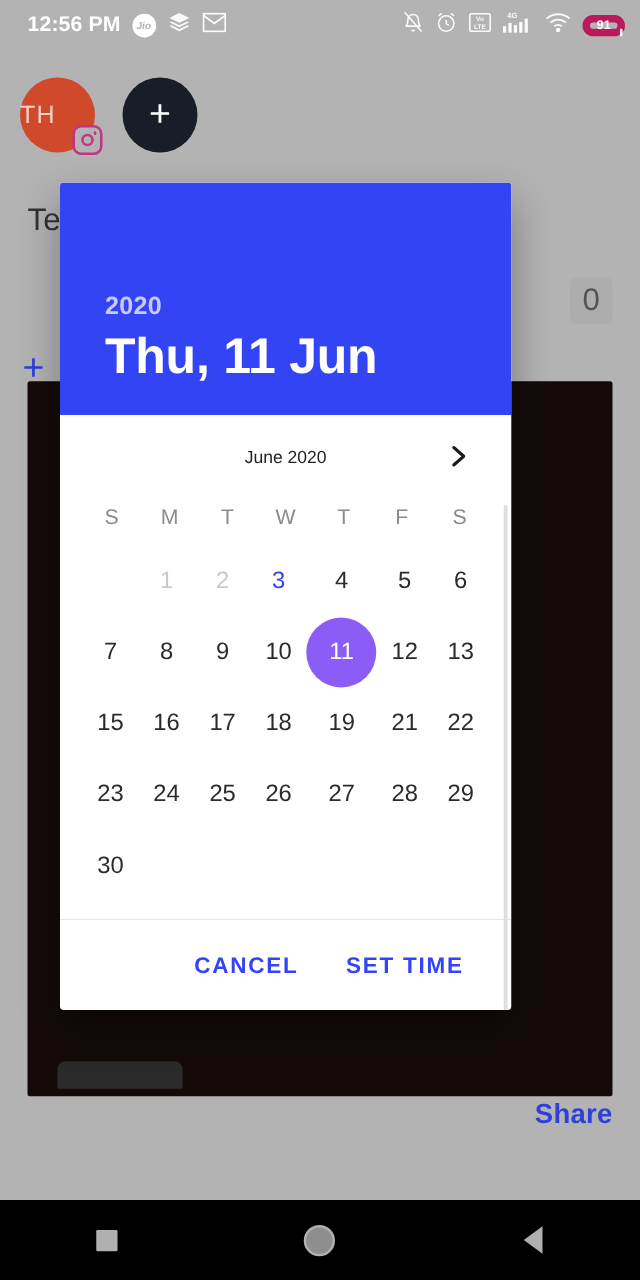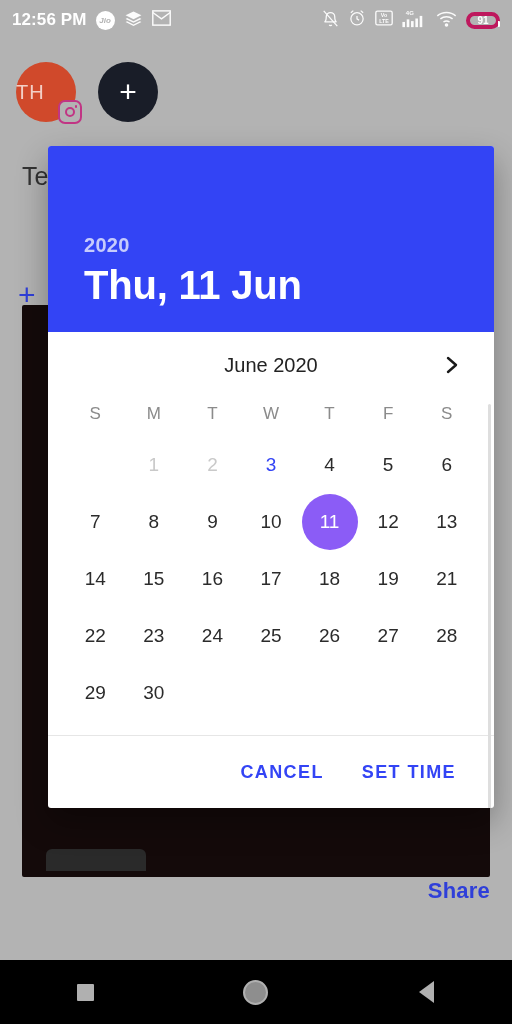--- a/index.html
+++ b/index.html
@@ -29,20 +29,21 @@
     align-items: center;
     padding: 0 12px;
     color: #ffffff;
     z-index: 5;
   }
   #status-left {
     display: flex;
     align-items: center;
     gap: 9px;
     flex: 1;
+    margin-left: 10px;
   }
   #status-right {
     display: flex;
     align-items: center;
     gap: 9px;
   }
   .status-clock {
     font-size: 17px;
     font-weight: bold;
     color: #ffffff;
@@ -58,21 +59,21 @@
     font-size: 8px;
     font-weight: bold;
     display: flex;
     align-items: center;
     justify-content: center;
     font-style: italic;
   }
 
   .battery-pill {
     width: 34px; height: 17px;
-    border: 4px solid #be185d;
+    border: 6px solid #be185d;
     border-radius: 9px;
     display: flex;
     align-items: center;
     justify-content: center;
     font-size: 10px;
     font-weight: bold;
     color: #ffffff;
     position: relative;
   }
   .battery-pill::after {
@@ -202,21 +203,21 @@
     top: 0; left: 0;
     width: 512px; height: 984px;
     background: rgba(0,0,0,0.0);
     z-index: 8;
   }
 
   
   #date-dialog {
     position: absolute;
     left: 48px; top: 146px;
-    width: 446px;
+    width: 361px;
     background: #ffffff;
     border-radius: 3px;
     box-shadow: 0 14px 32px rgba(0,0,0,0.32);
     z-index: 10;
     overflow: hidden;
   }
 
   #dialog-header {
     background: #3344f5;
     height: 186px;
@@ -252,21 +253,21 @@
     align-items: center;
     padding: 0 10px;
   }
   #month-prev {
     width: 40px;
     visibility: hidden;
   }
   #month-title {
     flex: 1;
     text-align: center;
-    font-size: 20px;
+    font-size: 14px;
     color: #222222;
     font-weight: normal;
   }
   #month-next {
     width: 40px;
     display: flex;
     align-items: center;
     justify-content: center;
     color: #1a1a1a;
   }
@@ -531,21 +532,20 @@
           <div class="day-cell ">6</div>
           <div class="day-cell ">7</div>
           <div class="day-cell ">8</div>
           <div class="day-cell ">9</div>
           <div class="day-cell ">10</div>
           <div class="day-cell selected">
             <span class="pill">11</span>
           </div>
           <div class="day-cell ">12</div>
           <div class="day-cell ">13</div>
-          <div class="day-cell ">14</div>
           <div class="day-cell ">15</div>
           <div class="day-cell ">16</div>
           <div class="day-cell ">17</div>
           <div class="day-cell ">18</div>
           <div class="day-cell ">19</div>
           <div class="day-cell ">21</div>
           <div class="day-cell ">22</div>
           <div class="day-cell ">23</div>
           <div class="day-cell ">24</div>
           <div class="day-cell ">25</div>

